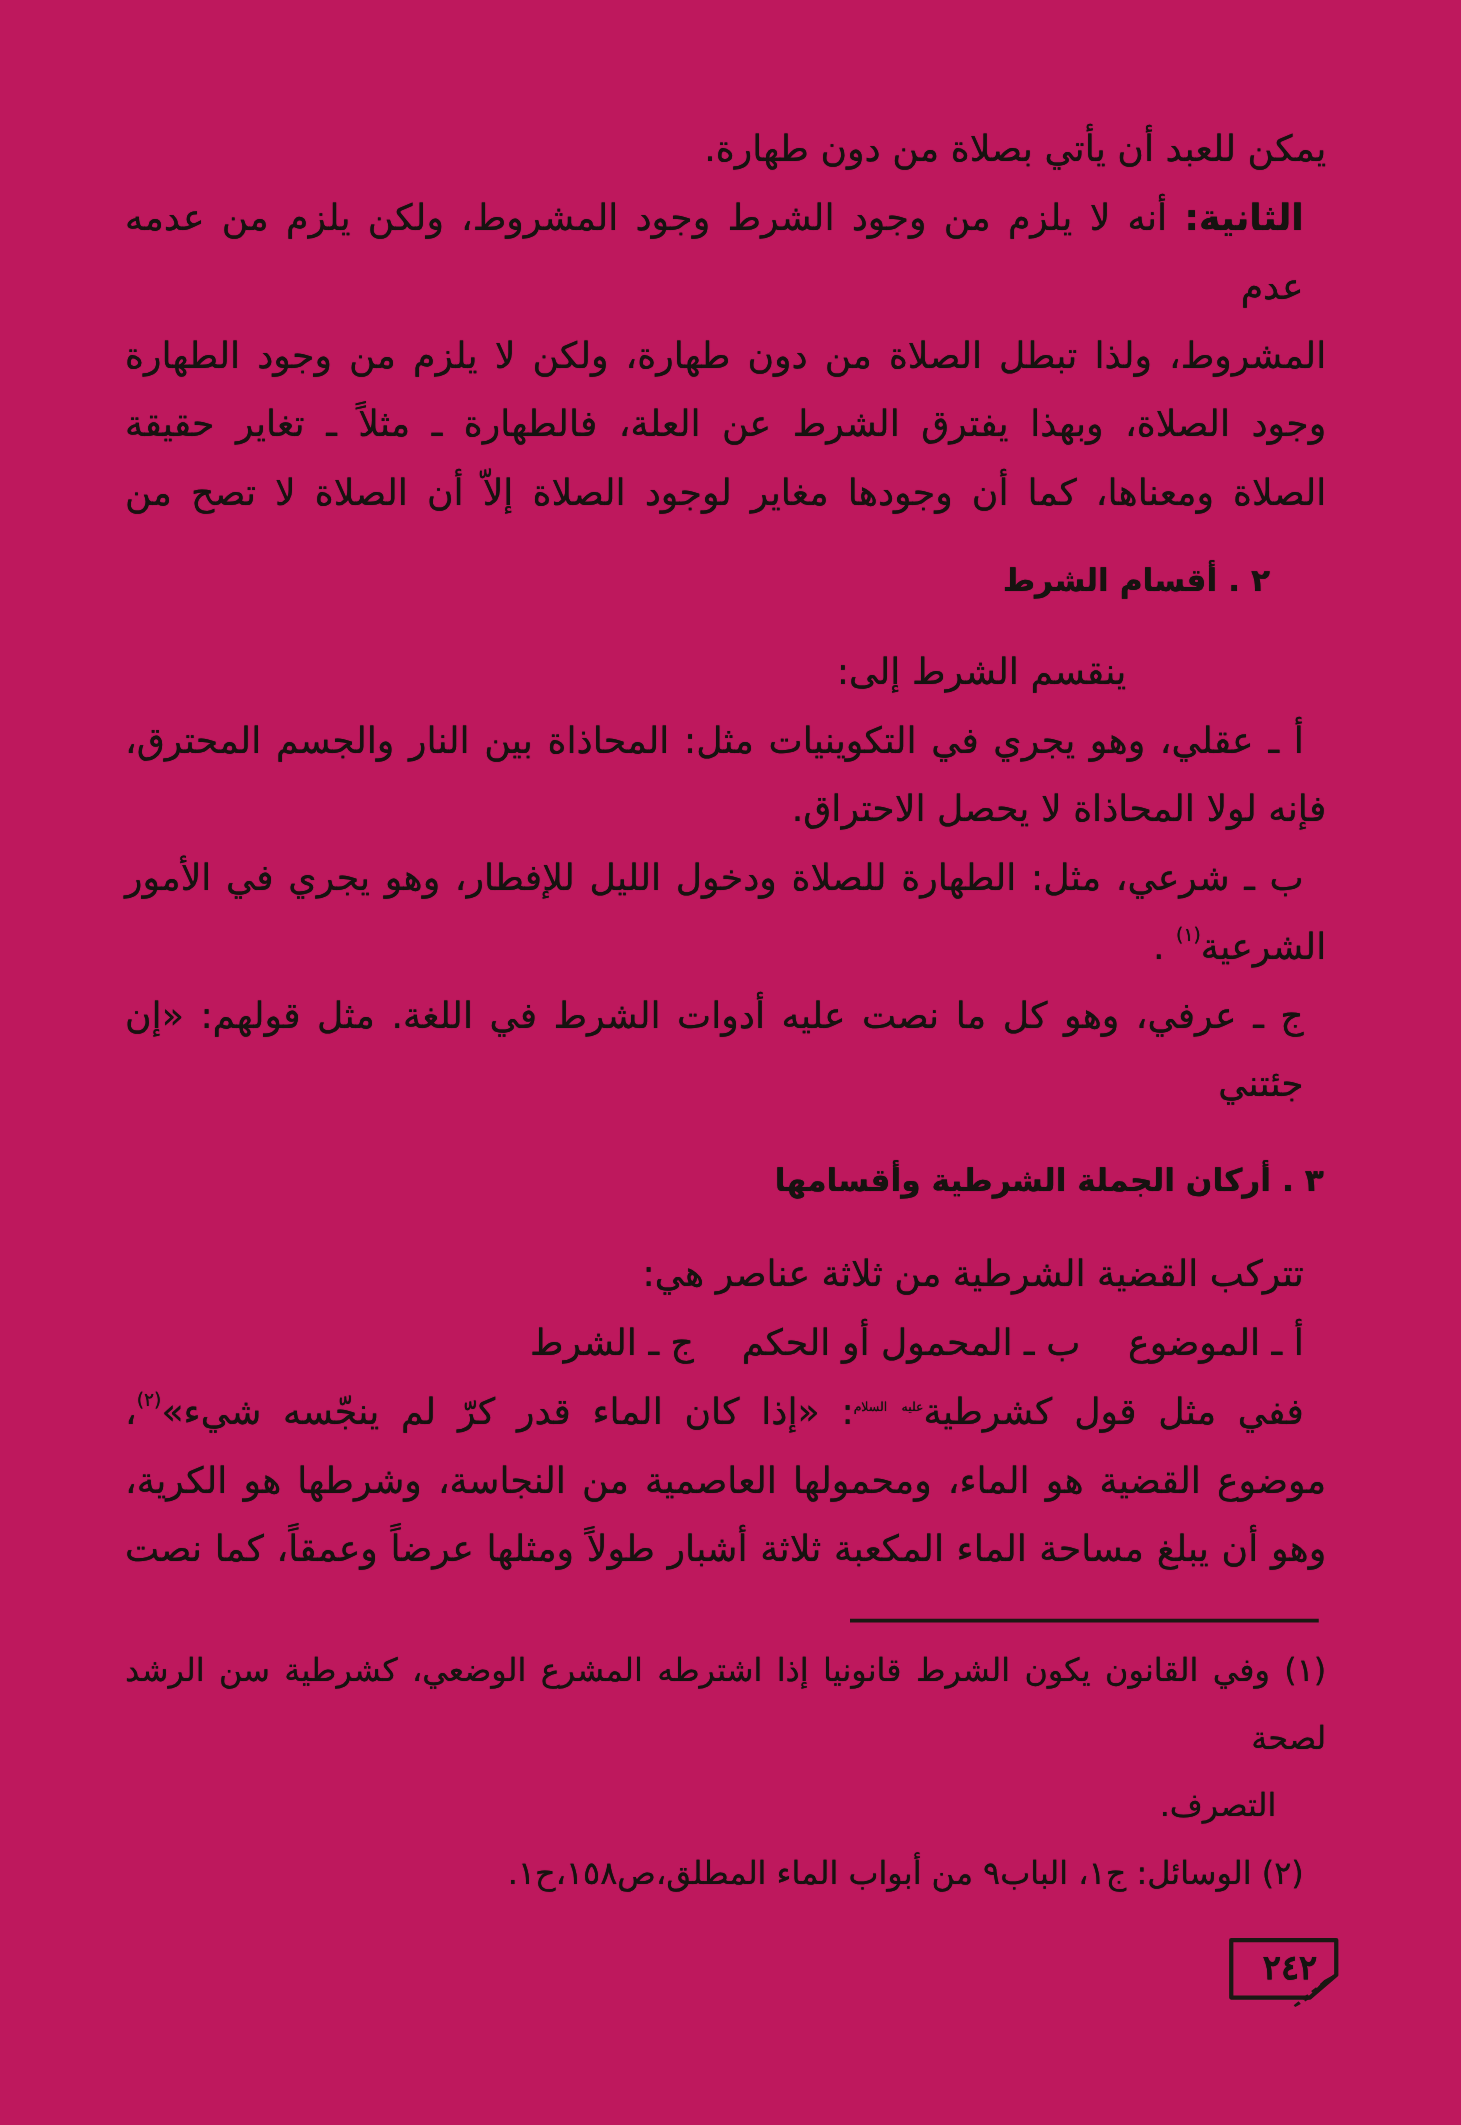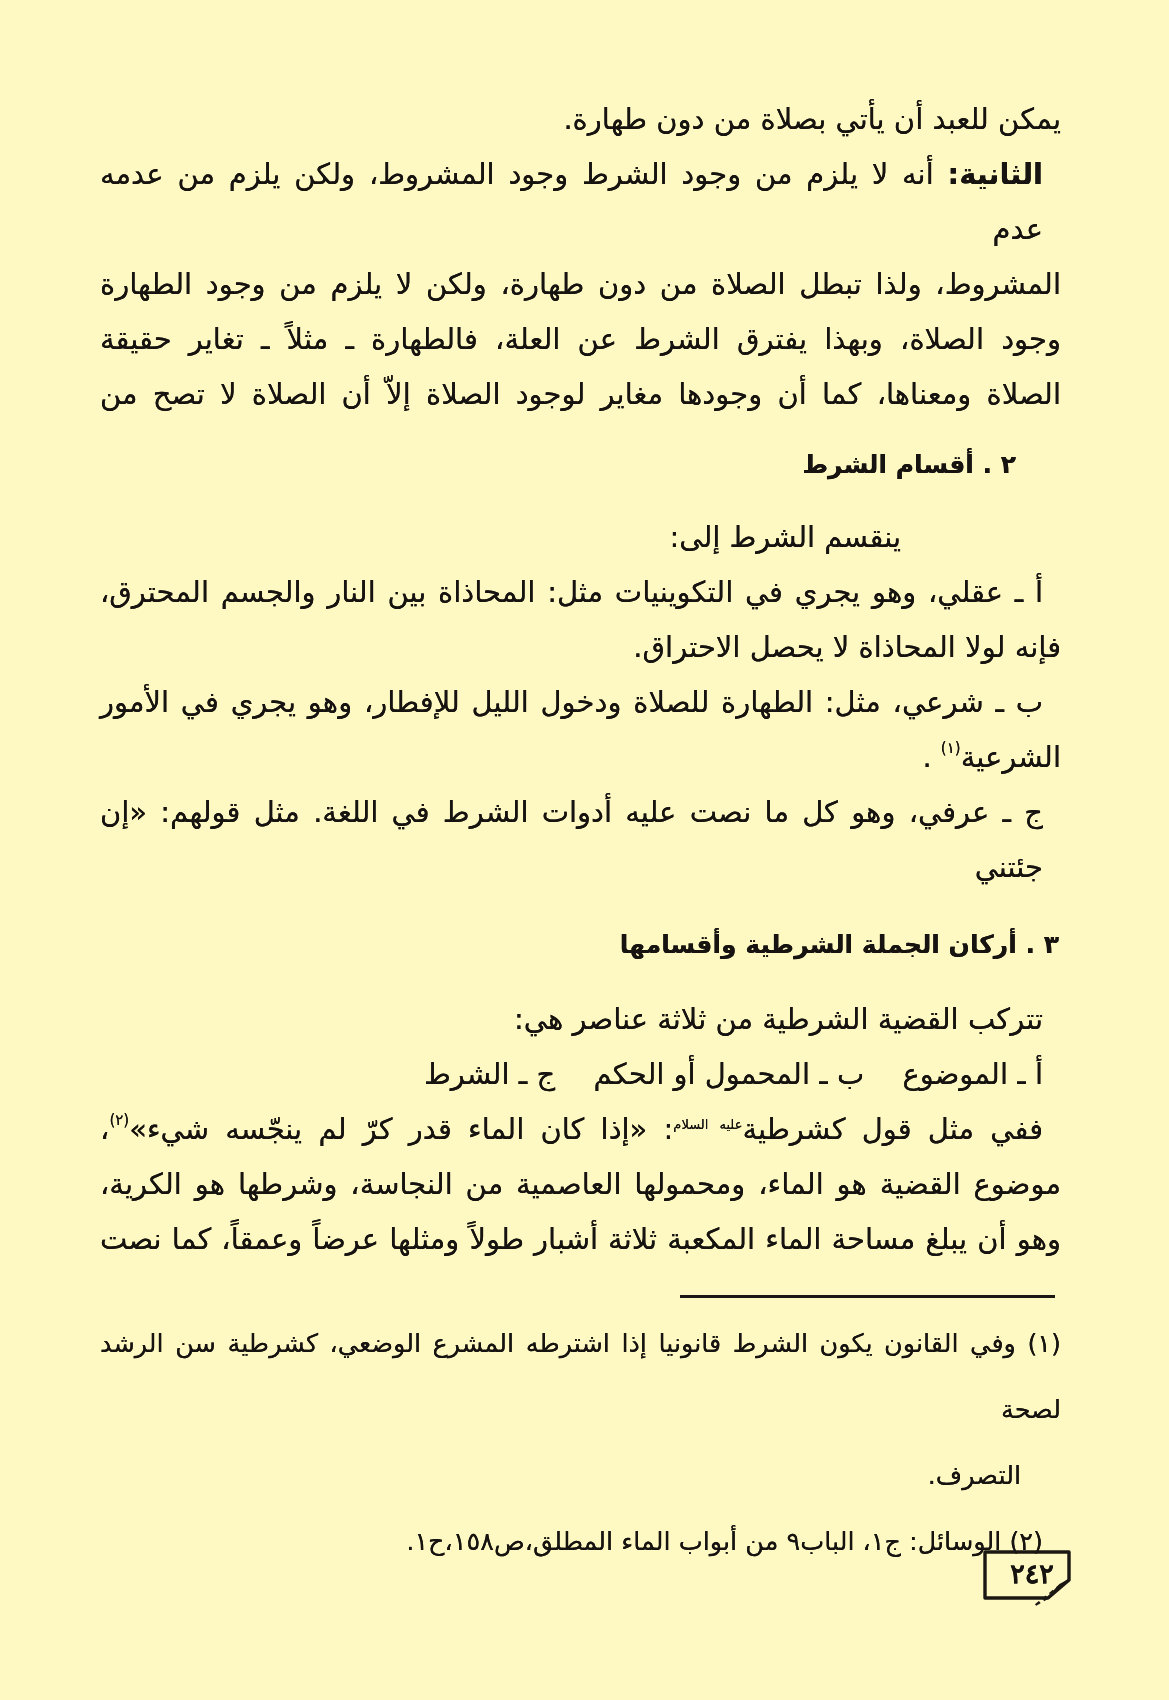--- a/index.html
+++ b/index.html
@@ -4,21 +4,21 @@
 <style>
   * { margin: 0; padding: 0; box-sizing: border-box; }
   html, body { background: #e9e9e9; }
   body {
     width: 1169px; height: 1700px;
     font-family: "DejaVu Sans", sans-serif;
   }
   .page {
     position: relative;
     width: 1169px; height: 1700px;
-    background: #fef9c3;
+    background: #be185d;
     color: #161310;
     direction: rtl;
     overflow: hidden;
     padding: 92px 108px 0 100px;
     text-shadow: 0 0 0.6px currentColor; 
   }
   .line {
     font-size: 29px;
     line-height: 55px;
     text-align: justify;
@@ -35,34 +35,34 @@
     text-align: right;
   }
   .hd-2 { margin: 15px 45px 18px 0; }
   .hd-3 { margin: 22px 2px 20px 0; }
   sup.fnm {
     font-size: 15px;
     line-height: 0;
     vertical-align: 14px;
   }
   .hon {
-    font-size: 13px;
+    font-size: 10px;
     line-height: 0;
     vertical-align: 10px;
     letter-spacing: -0.5px;
   }
   .fn-sep {
     width: 375px;
     height: 0;
     border-top: 3px solid #1b1813;
     margin: 28px 6px 12px 0;
   }
   .fn-line {
     font-size: 25.5px;
-    line-height: 66px;
+    line-height: 54px;
     text-align: justify;
     text-align-last: justify;
   }
   .fn-line.end { text-align: left; text-align-last: right; }
   .fn-hang { padding-right: 40px; }
   .fn-ind { padding-right: 18px; }
   .pagenum-box {
     position: absolute;
     top: 1548px;
     right: 96px;

